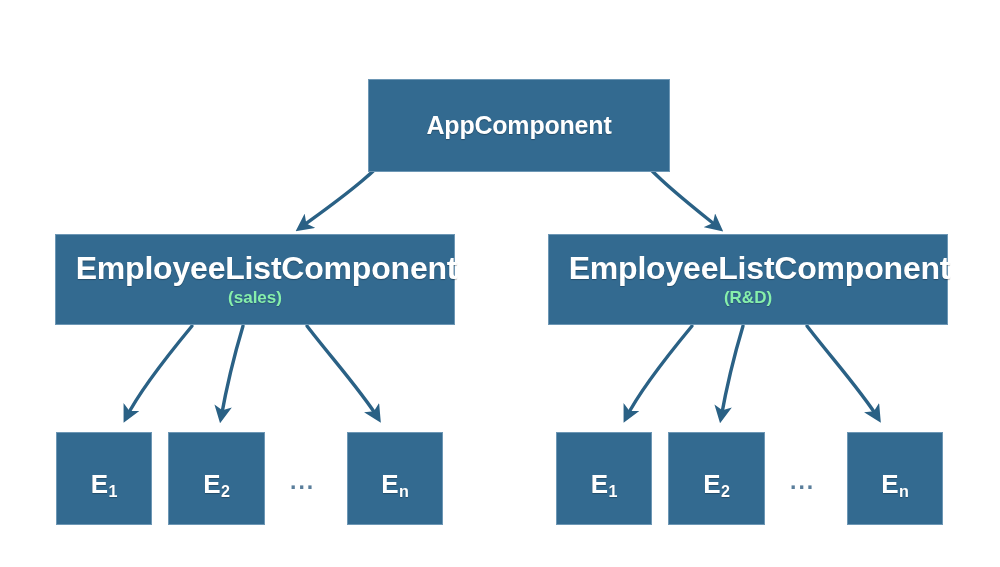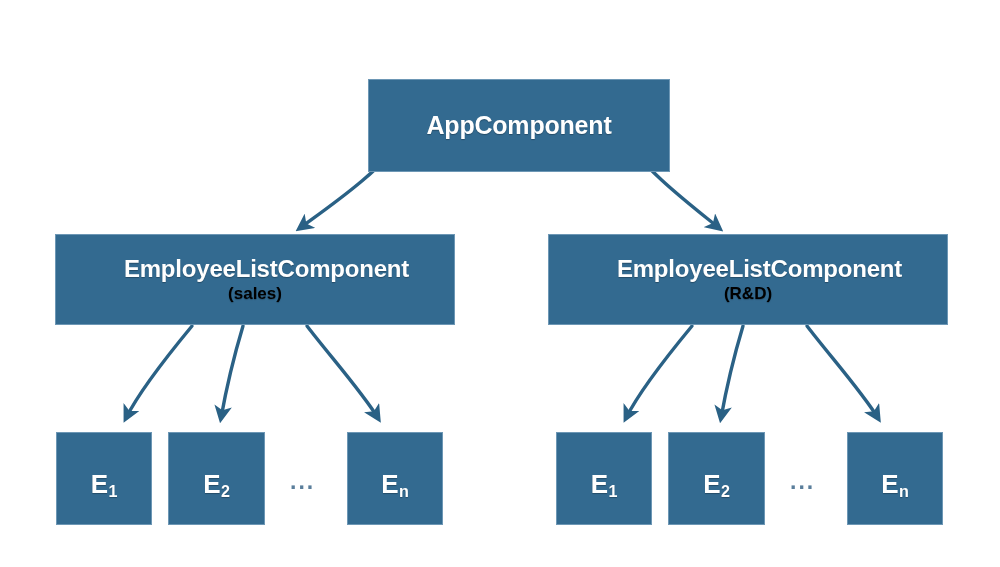--- a/index.html
+++ b/index.html
@@ -37,28 +37,28 @@
     text-align: center;
   }
   .node-title {
     color: #ffffff;
     font-weight: bold;
     letter-spacing: -0.2px;
     line-height: 1.05;
     text-shadow: 0 1px 1px rgba(0,0,0,0.28);
   }
   .node-sub {
-    color: #000000;
+    color: #86efac;
     font-weight: bold;
     line-height: 1.05;
     margin-top: 4px;
     text-shadow: 0 1px 1px rgba(0,0,0,0.22);
   }
   #node-app .node-title { font-size: 25px; }
-  .list-node .node-title { font-size: 24px; margin-left: 23px; }
+  .list-node .node-title { font-size: 32px; margin-left: 23px; }
   .list-node .node-sub { font-size: 17px; }
   .leaf .node-title {
     font-size: 26px;
     margin-top: 12px;
   }
   .leaf .node-title sub {
     font-size: 0.62em;
     font-weight: bold;
     vertical-align: baseline;
     position: relative;

